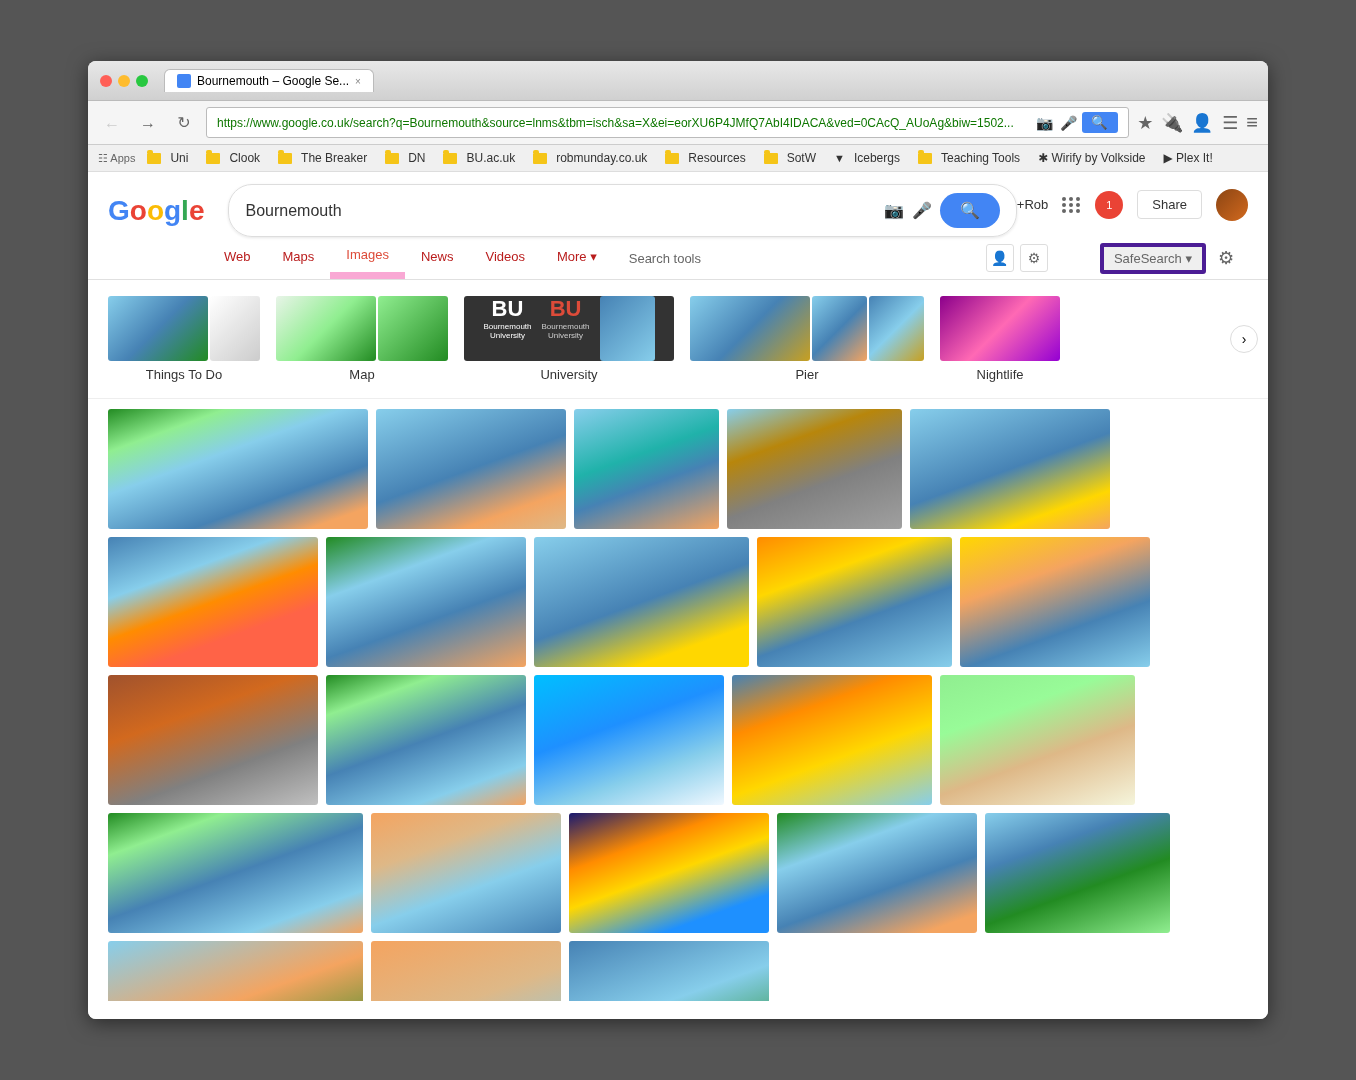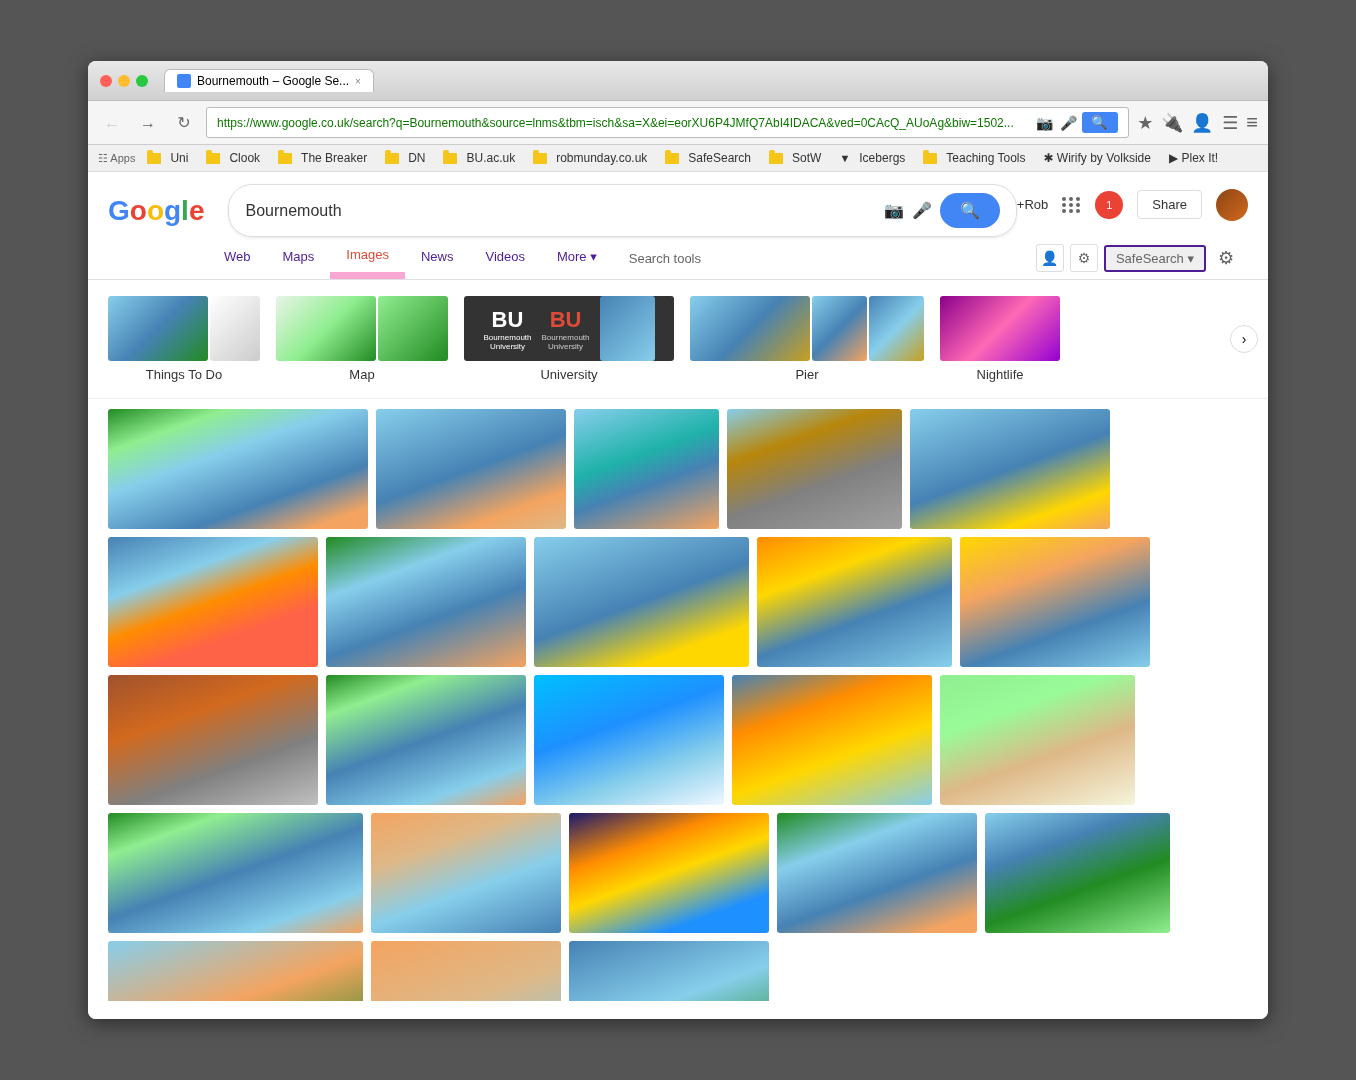--- a/index.html
+++ b/index.html
@@ -214,47 +214,48 @@
     }
     .avatar {
       width: 32px; height: 32px;
       border-radius: 50%;
       background: #8B4513;
       overflow: hidden;
     }
     .nav-tab {
       padding: 10px 16px;
       font-size: 13px;
-      color: #4c1d95;
+      color: #b91c1c;
       cursor: pointer;
       text-decoration: none;
       border-bottom: 3px solid transparent;
     }
     .nav-tab.active {
       color: #dd4b39;
       border-bottom: 7px solid #f9a8d4;
     }
     .nav-right-btn {
       width: 28px; height: 28px;
       border: 1px solid #ddd;
       border-radius: 3px;
       display: flex;
       align-items: center;
       justify-content: center;
       cursor: pointer;
       font-size: 14px;
       color: #666;
     }
     .safe-search-btn {
-      border: 2px solid #4c1d95;
+      border: 4px solid #4c1d95;
       border-radius: 3px;
       padding: 4px 10px;
       font-size: 13px;
       cursor: pointer;
       color: #666;
+      margin-left: 46px;
     }
     .settings-btn {
       width: 28px; height: 28px;
       display: flex;
       align-items: center;
       justify-content: center;
       cursor: pointer;
       font-size: 18px;
       color: #666;
     }
@@ -429,21 +430,21 @@
     <div class="bookmark-item">
       <div class="bookmark-folder"></div>
       <span>BU.ac.uk</span>
     </div>
     <div class="bookmark-item">
       <div class="bookmark-folder"></div>
       <span>robmunday.co.uk</span>
     </div>
     <div class="bookmark-item">
       <div class="bookmark-folder"></div>
-      <span>SafeSearch</span>
+      <span>Resources</span>
     </div>
     <div class="bookmark-item">
       <div class="bookmark-folder"></div>
       <span>SotW</span>
     </div>
     <div class="bookmark-item">
       <span style="font-size:11px;">▼</span>
       <span>Icebergs</span>
     </div>
     <div class="bookmark-item">
@@ -528,21 +529,21 @@
         <div class="category-item">
           <div class="category-images">
             <div class="img-block cat-map" style="width:100px;height:65px;"></div>
             <div class="img-block cat-map2" style="width:70px;height:65px;"></div>
           </div>
           <span class="category-label">Map</span>
         </div>
 
         <div class="category-item">
           <div class="category-images">
-            <div class="img-block" style="width:210px;height:65px;background:#333;display:flex;align-items:center;justify-content:center;gap:10px;">
+            <div class="img-block" style="width:210px;height:65px;background:#333;display:flex;justify-content:center;gap:10px;">
               <div style="text-align:center;">
                 <div style="font-size:22px;font-weight:bold;color:white;">BU</div>
                 <div style="font-size:8px;color:white;">Bournemouth<br>University</div>
               </div>
               <div style="text-align:center;">
                 <div style="font-size:22px;font-weight:bold;color:#dd4b39;">BU</div>
                 <div style="font-size:8px;color:#ccc;">Bournemouth<br>University</div>
               </div>
               <div class="img-block" style="width:55px;height:65px;background:linear-gradient(135deg,#4682B4,#87CEEB);"></div>
             </div>

